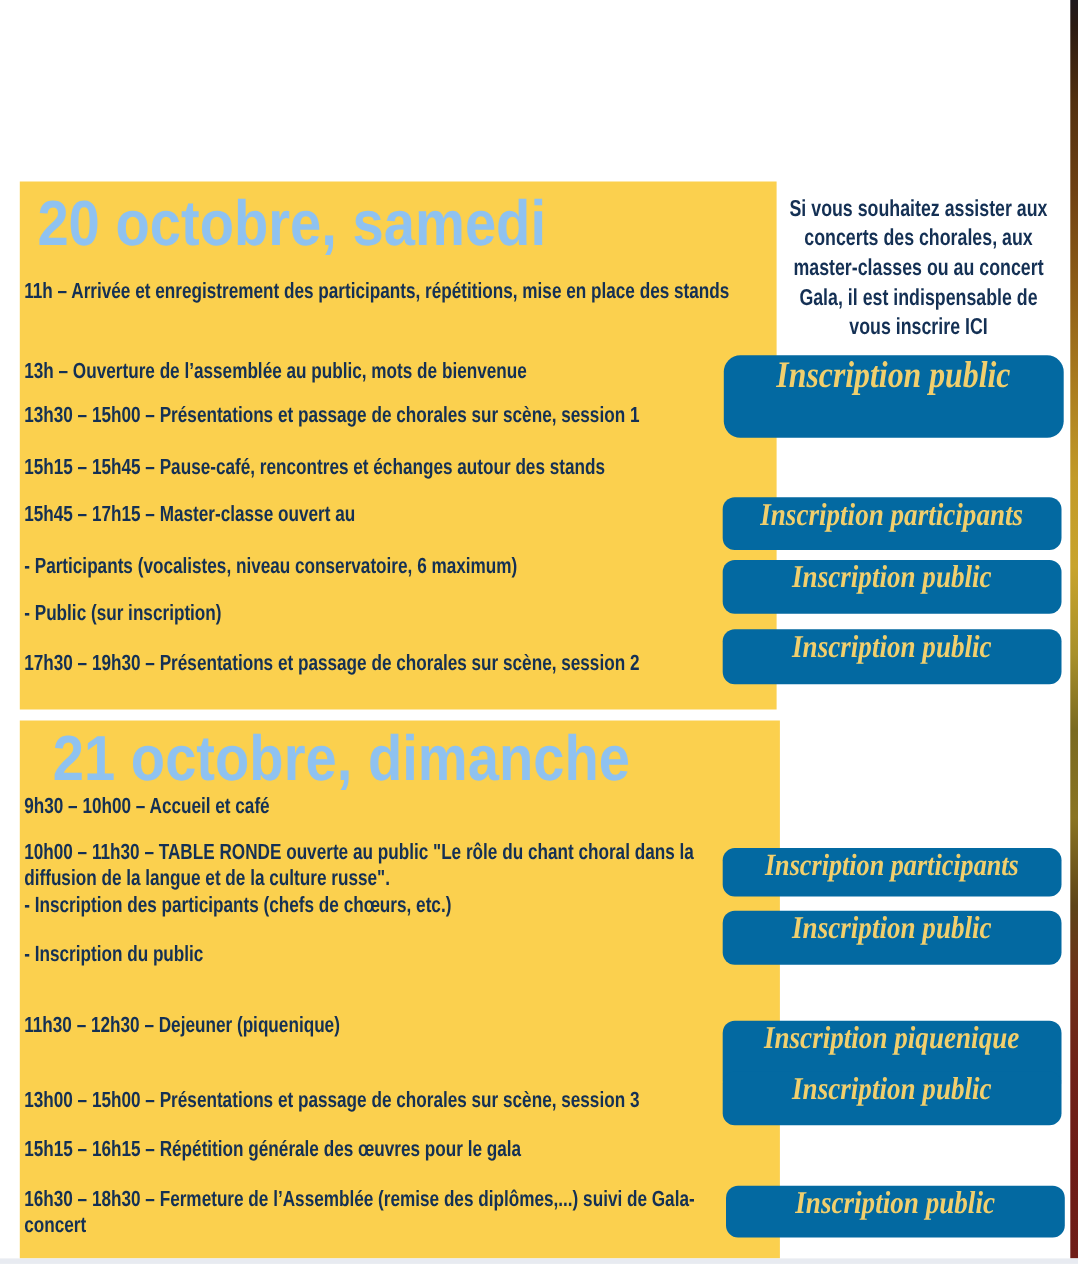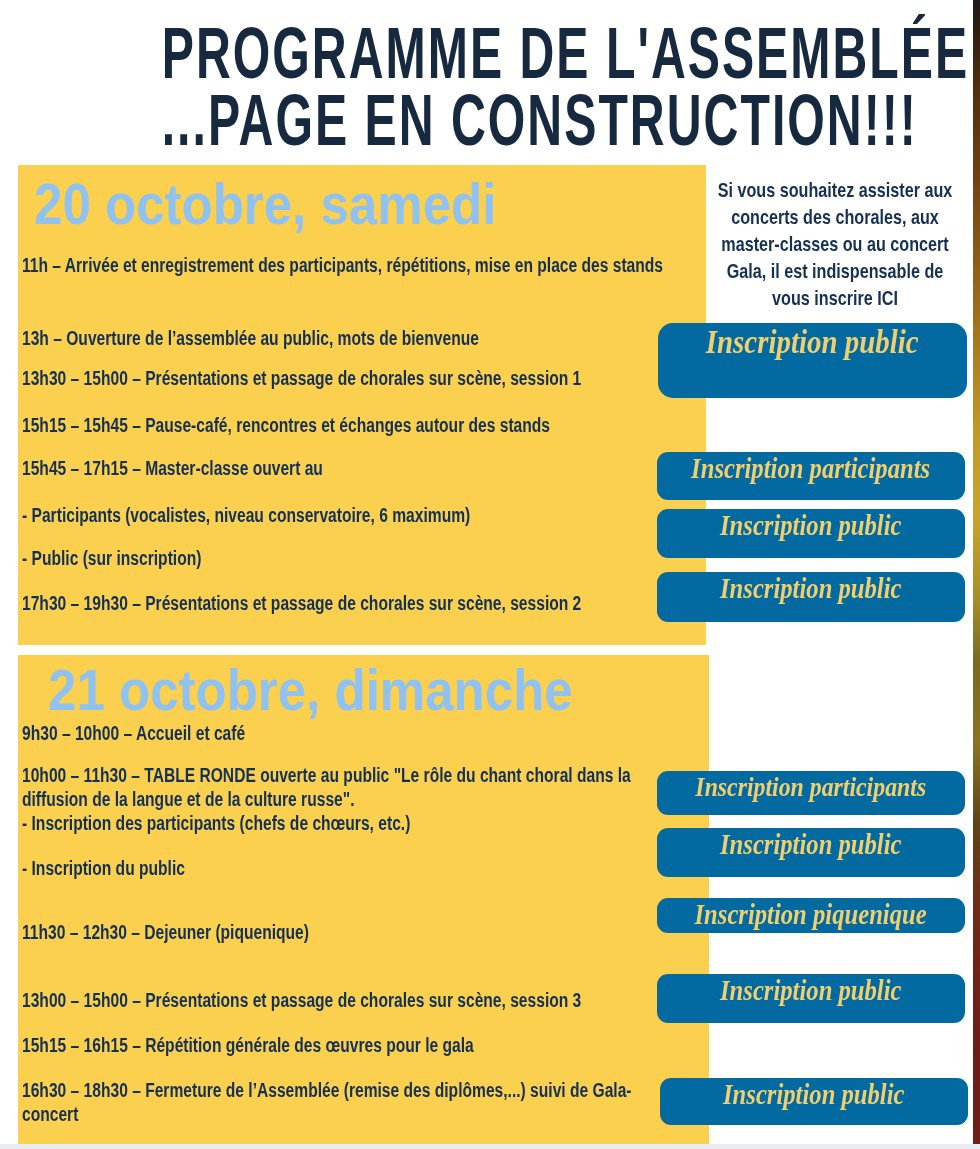--- a/index.html
+++ b/index.html
@@ -115,24 +115,20 @@
     left: 0; top: 1144px;
     width: 980px; height: 5px;
     background: #E8EBF1;
   }
 </style>
 </head>
 <body>
 
 <div class="page">
 
-  <div class="title-wrap">
-    <div class="title-line">PROGRAMME DE L'ASSEMBLÉE</div>
-    <div class="title-line">...PAGE EN CONSTRUCTION!!!</div>
-  </div>
 
   <section class="day-block day1">
     <h2 class="day-heading">20 octobre, samedi</h2>
   </section>
 
   <section class="day-block day2">
     <h2 class="day-heading">21 octobre, dimanche</h2>
   </section>
 
   <aside class="note" id="note">
@@ -173,21 +169,21 @@
     </a>
     <a class="btn" style="top: 572px; left: 657px; width: 308px; height: 50px;">
       <span class="btn-label" style="font-size: 29px;">Inscription public</span>
     </a>
     <a class="btn" style="top: 771px; left: 657px; width: 308px; height: 44px;">
       <span class="btn-label" style="font-size: 28px;">Inscription participants</span>
     </a>
     <a class="btn" style="top: 828px; left: 657px; width: 308px; height: 49px;">
       <span class="btn-label" style="font-size: 29px;">Inscription public</span>
     </a>
-    <a class="btn" style="top: 898px; left: 657px; width: 308px; height: 35px;">
+    <a class="btn" style="top: 928px; left: 657px; width: 308px; height: 65px;">
       <span class="btn-label" style="font-size: 29px;">Inscription piquenique</span>
     </a>
     <a class="btn" style="top: 974px; left: 657px; width: 308px; height: 49px;">
       <span class="btn-label" style="font-size: 29px;">Inscription public</span>
     </a>
     <a class="btn" style="top: 1078px; left: 660px; width: 308px; height: 47px;">
       <span class="btn-label" style="font-size: 29px;">Inscription public</span>
     </a>
   </div>
 

